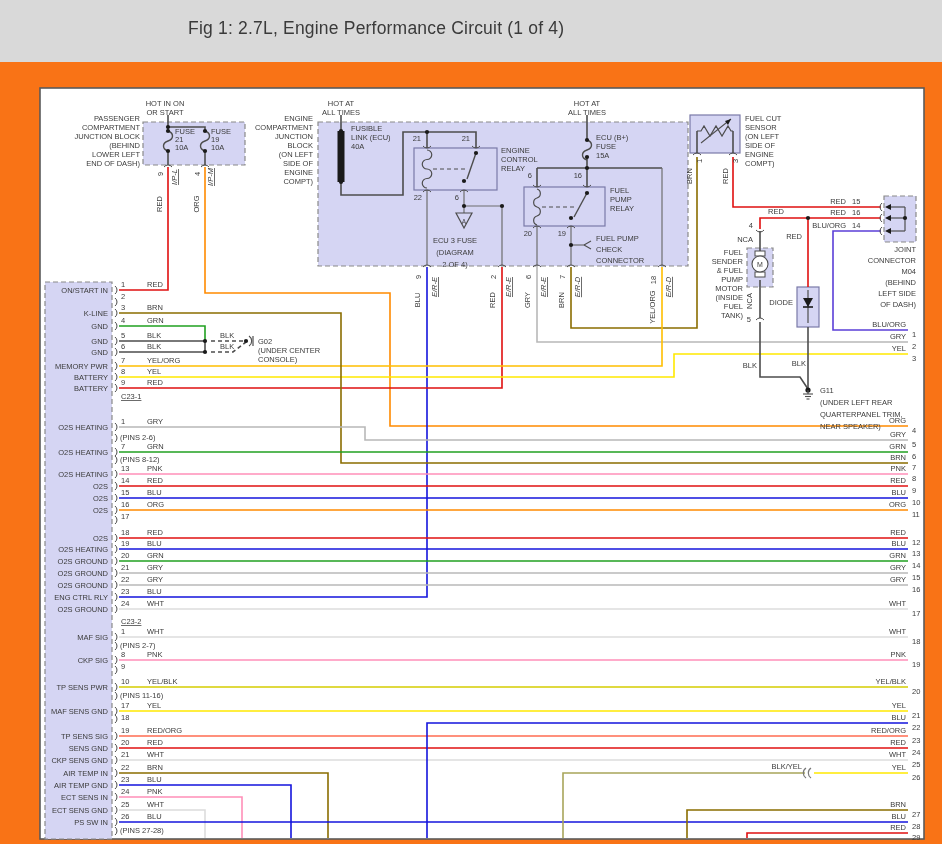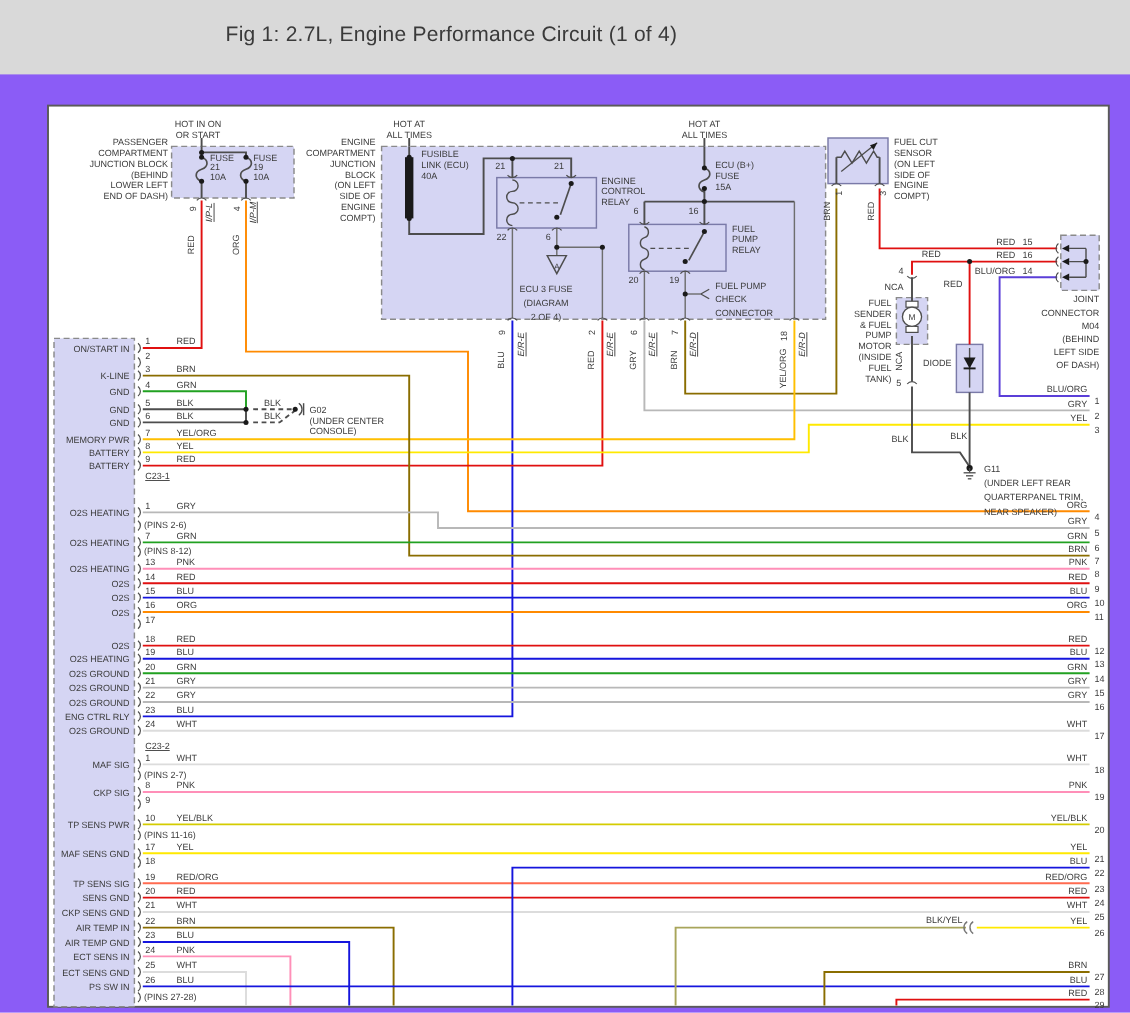--- a/index.html
+++ b/index.html
@@ -1,16 +1,16 @@
 <!DOCTYPE html>
 <html><head>
 <meta charset="utf-8">
 <style>
   html,body{margin:0;padding:0;background:#ffffff;font-family:"Liberation Sans",sans-serif;}
-  .page{position:relative;width:942px;height:844px;background:#8b5cf6;overflow:hidden;}
+  .page{position:relative;width:942px;height:844px;background:#f97316;overflow:hidden;}
   .titlebar{position:absolute;left:0;top:0;width:942px;height:62px;background:#d9d9d9;}
   .titlebar span{position:absolute;left:188px;top:18px;font-size:17.5px;color:#3a3a3a;letter-spacing:.2px;}
   svg text{font-family:"Liberation Sans",sans-serif;fill:#3b3b3b;}
 </style>
 </head>
 <body>
 
 <div class="page">
   <div class="titlebar">
     <span>Fig 1: 2.7L, Engine Performance Circuit (1 of 4)</span>

